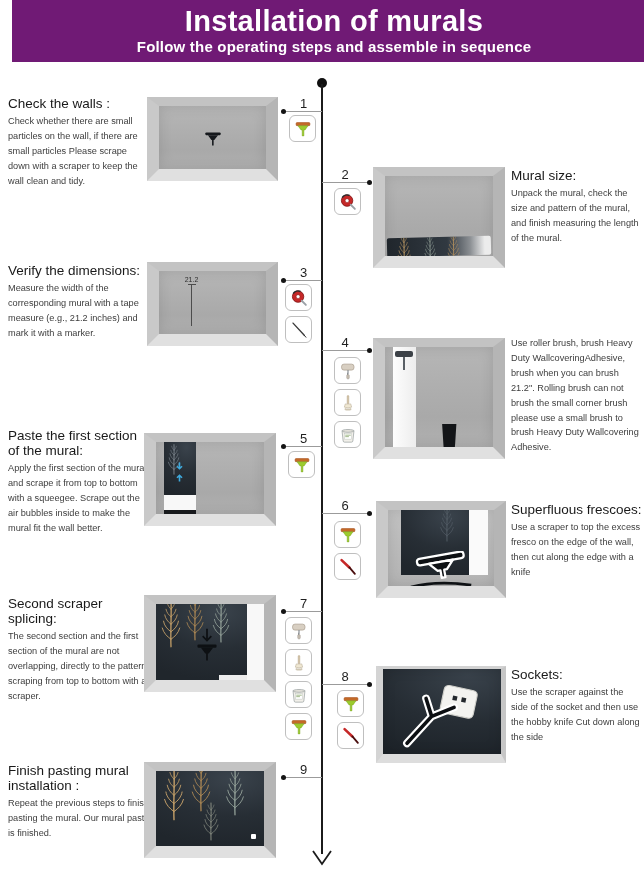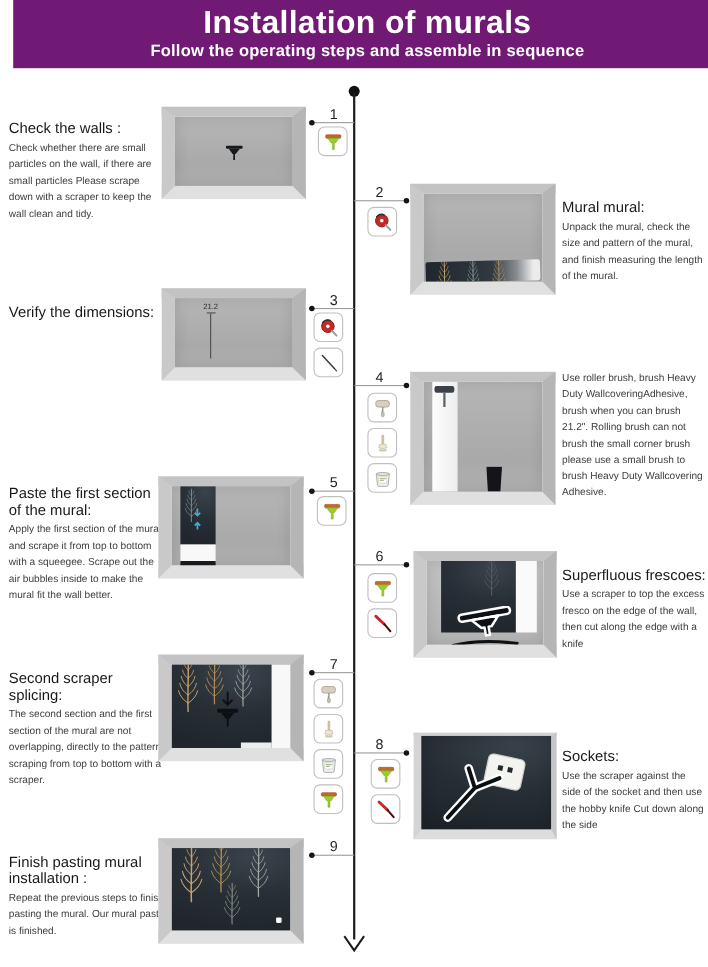--- a/index.html
+++ b/index.html
@@ -20,21 +20,21 @@
   .tick .dot{position:absolute;bottom:-2px;width:5px;height:5px;border-radius:50%;background:#141414;}
   .tick.l{left:285px;width:37px;} .tick.l .dot{left:-4px;}
   .tick.r{left:322px;width:46px;} .tick.r .dot{right:-4px;}
   
   .tools{position:absolute;display:flex;flex-direction:column;gap:5px;}
   .tool{width:27px;height:27px;box-sizing:border-box;border:1px solid #bfbfbf;border-radius:6px;
         background:#fff;display:flex;align-items:center;justify-content:center;}
   .tool svg{display:block;}
   
   .tb{position:absolute;}
-  .tb h3{margin:13px 0 3px 0;font-size:13.5px;font-weight:400;color:#191919;line-height:1.12;}
+  .tb h3{margin:0 0 3px 0;font-size:13.5px;font-weight:400;color:#191919;line-height:1.12;}
   .tb p{margin:0;font-size:9.2px;color:#3d3d3d;line-height:1.62;}
   
   .room{position:absolute;box-sizing:border-box;border-style:solid;
         border-width:9px 12px 12px 12px;
         border-color:#c3c3c3 #b5b5b5 #e0e0e0 #c9c9c9;}
   .room .wall{position:absolute;inset:0;overflow:hidden;
         background:linear-gradient(180deg,#b6b6b6 0%,#a9a9a9 70%,#b0b0b0 100%);
         box-shadow:inset 0 0 14px rgba(0,0,0,.12);}
   .room.close6 .wall{background:linear-gradient(180deg,#c2c2c2,#b4b4b4);}
   .room.close8{border-width:3px 5px 9px 7px;border-color:#d2d2d2 #c6c6c6 #dddddd #d4d4d4;}
@@ -158,26 +158,27 @@
         <svg class="fern" style="left:34%;top:-8%;color:#9aa89f" width="16" height="30" viewBox="0 0 40 80">
             <use href="#fern"></use>
           </svg>
         <svg class="fern" style="left:56%;top:-14%;color:#b9935e" width="17" height="32" viewBox="0 0 40 80">
             <use href="#fern"></use>
           </svg>
       </div>
     </div>
   </div>
   <div class="tb" style="left:511px;top:168px;width:130px">
-    <h3>Mural mural:</h3>
+    <h3>Mural size:</h3>
     <p>Unpack the mural, check the size and pattern of the mural, and finish measuring the length of the mural.</p>
   </div>
 
   <div class="tb" style="left:8px;top:263px;width:142px">
     <h3>Verify the dimensions:</h3>
+    <p>Measure the width of the corresponding mural with a tape measure (e.g., 21.2 inches) and mark it with a marker.</p>
   </div>
   <div class="room" style="left:147px;top:262px;width:131px;height:84px">
     <div class="wall">
       <span class="abs mlabel" style="left:24%;top:8%">21.2</span>
       <div class="abs" style="left:30%;top:22%;width:1px;height:66%;background:#4c4c4c"></div>
       <div class="abs" style="left:27%;top:21%;width:8px;height:1px;background:#4c4c4c"></div>
     </div>
   </div>
   <div class="tick l" style="top:265px">
     <span class="num">3</span>

